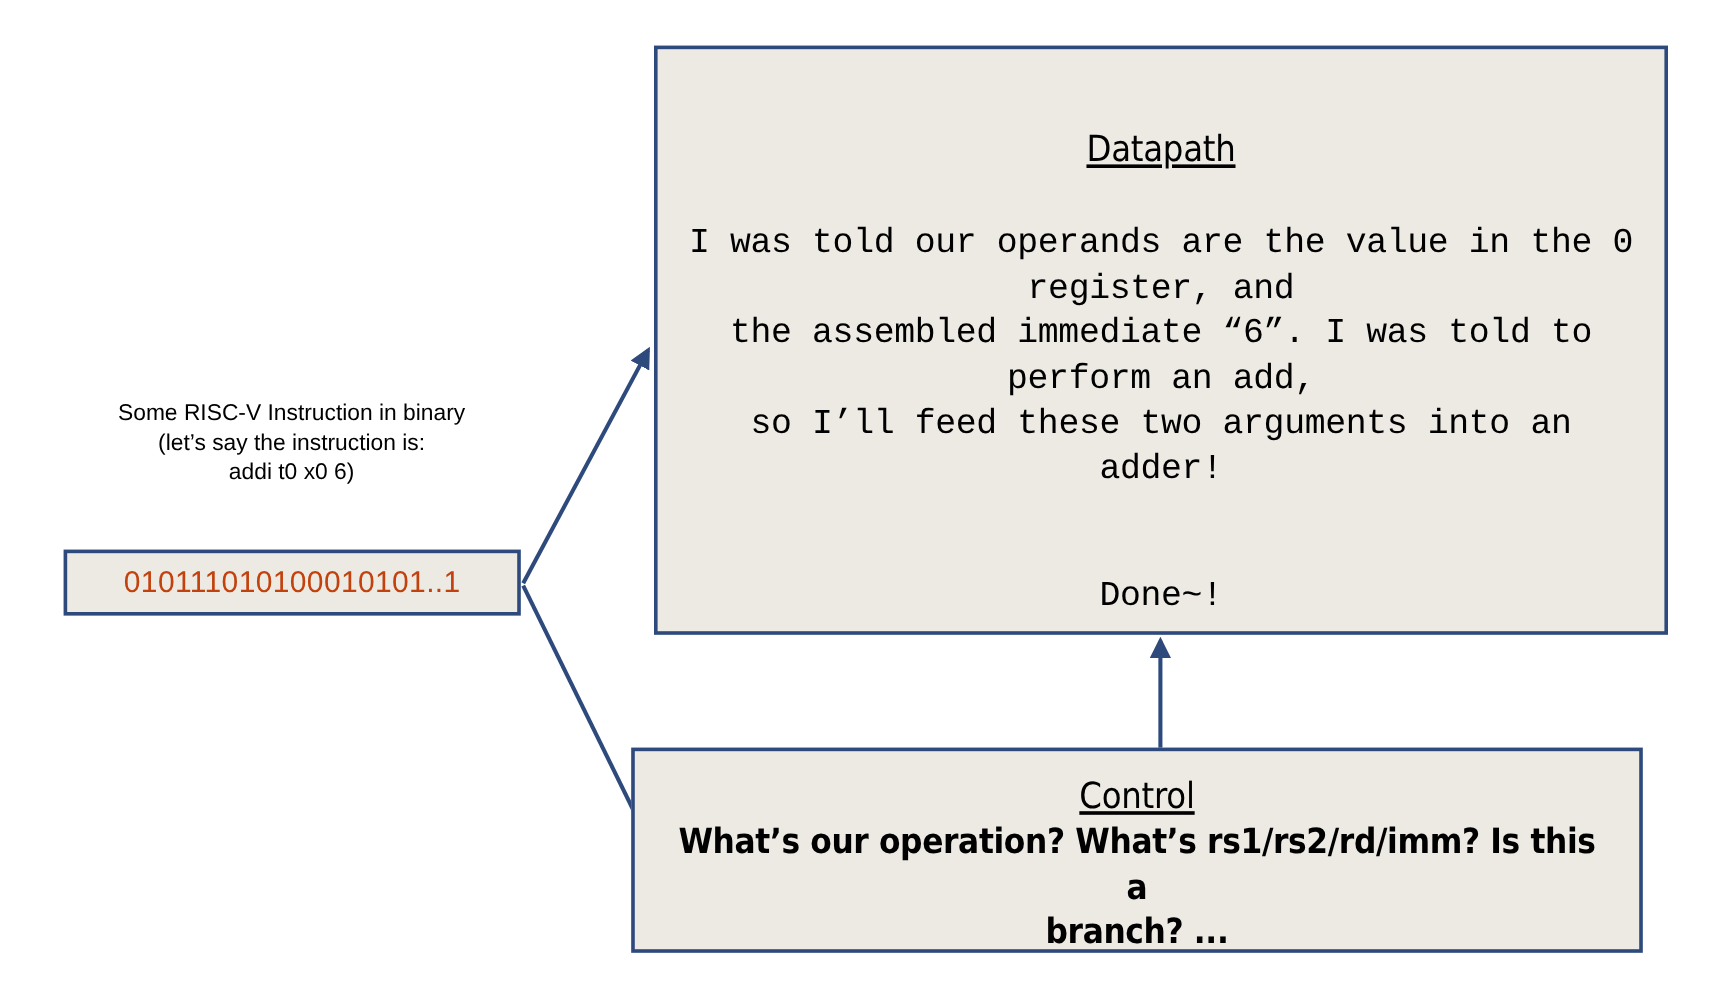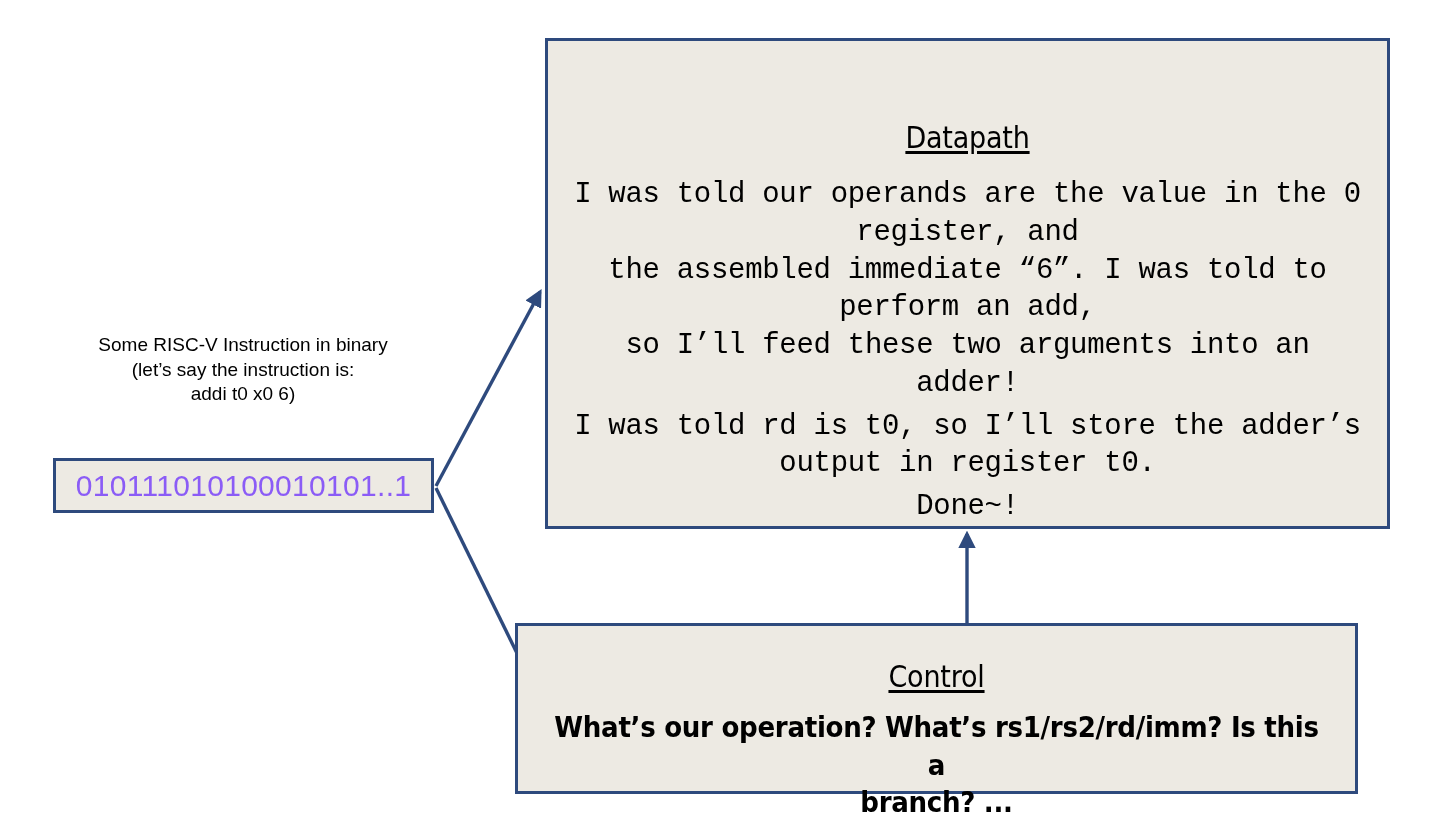--- a/index.html
+++ b/index.html
@@ -44,21 +44,21 @@
     transform-origin: center center;
     color: #000000;
   }
 
   .box-title {
     text-decoration: underline;
     text-underline-offset: 3px;
     font-size: 30px;
     line-height: 1.1;
     letter-spacing: -0.2px;
-    margin: 16px;
+    margin: 3px;
     text-align: center;
   }
 
   .box-para {
     font-size: 29px;
     line-height: 1.30;
     letter-spacing: -0.3px;
     margin: 0;
     text-align: center;
     white-space: pre-line;
@@ -72,44 +72,44 @@
     height: 491px;
     justify-content: flex-start;
     padding-top: 64px;
   }
   #datapath-box .box-para { width: 800px; font-family: Liberation Mono, monospace; }
   .gap-sm { height: 34px; }
   .gap-md { height: 40px; }
 
   
   #control-box {
-    left: 515px;
+    left: 526px;
     top: 623px;
     width: 843px;
     height: 171px;
     justify-content: flex-start;
     padding-top: 18px;
   }
   #control-box .box-para { width: 770px; font-weight: bold; }
 
   
   #instruction-box {
     left: 53px;
     top: 458px;
     width: 381px;
     height: 55px;
     border-width: 3px;
     justify-content: center;
     padding: 0;
   }
   #instruction-value {
     font-family: "Liberation Sans", sans-serif;
-    font-size: 30px;
+    font-size: 25px;
     letter-spacing: 0.3px;
-    color: #8b5cf6;
+    color: #c2410c;
     white-space: nowrap;
   }
 
   
   #instruction-caption {
     position: absolute;
     left: 22px;
     top: 333px;
     width: 442px;
     text-align: center;
@@ -139,21 +139,20 @@
     <line x1="967" y1="624" x2="967" y2="534" stroke="#2E4A7D" stroke-width="3.4" marker-end="url(#arrowhead)"></line>
   </svg>
 
   <div class="box" id="datapath-box">
     <div class="narrow box-title">Datapath</div>
     <div class="gap-md"></div>
     <div class="narrow box-para">I was told our operands are the value in the 0 register, and
 the assembled immediate “6”. I was told to perform an add,
 so I’ll feed these two arguments into an adder!</div>
     <div class="gap-sm"></div>
-    <div class="narrow box-para">I was told rd is t0, so I’ll store the adder’s output in register t0.</div>
     <div class="gap-sm"></div>
     <div class="narrow box-para">Done~!</div>
   </div>
 
   <div class="box" id="control-box">
     <div class="narrow box-title">Control</div>
     <div class="gap-sm"></div>
     <div class="narrow box-para">What’s our operation? What’s rs1/rs2/rd/imm? Is this a
 branch? ...</div>
   </div>

